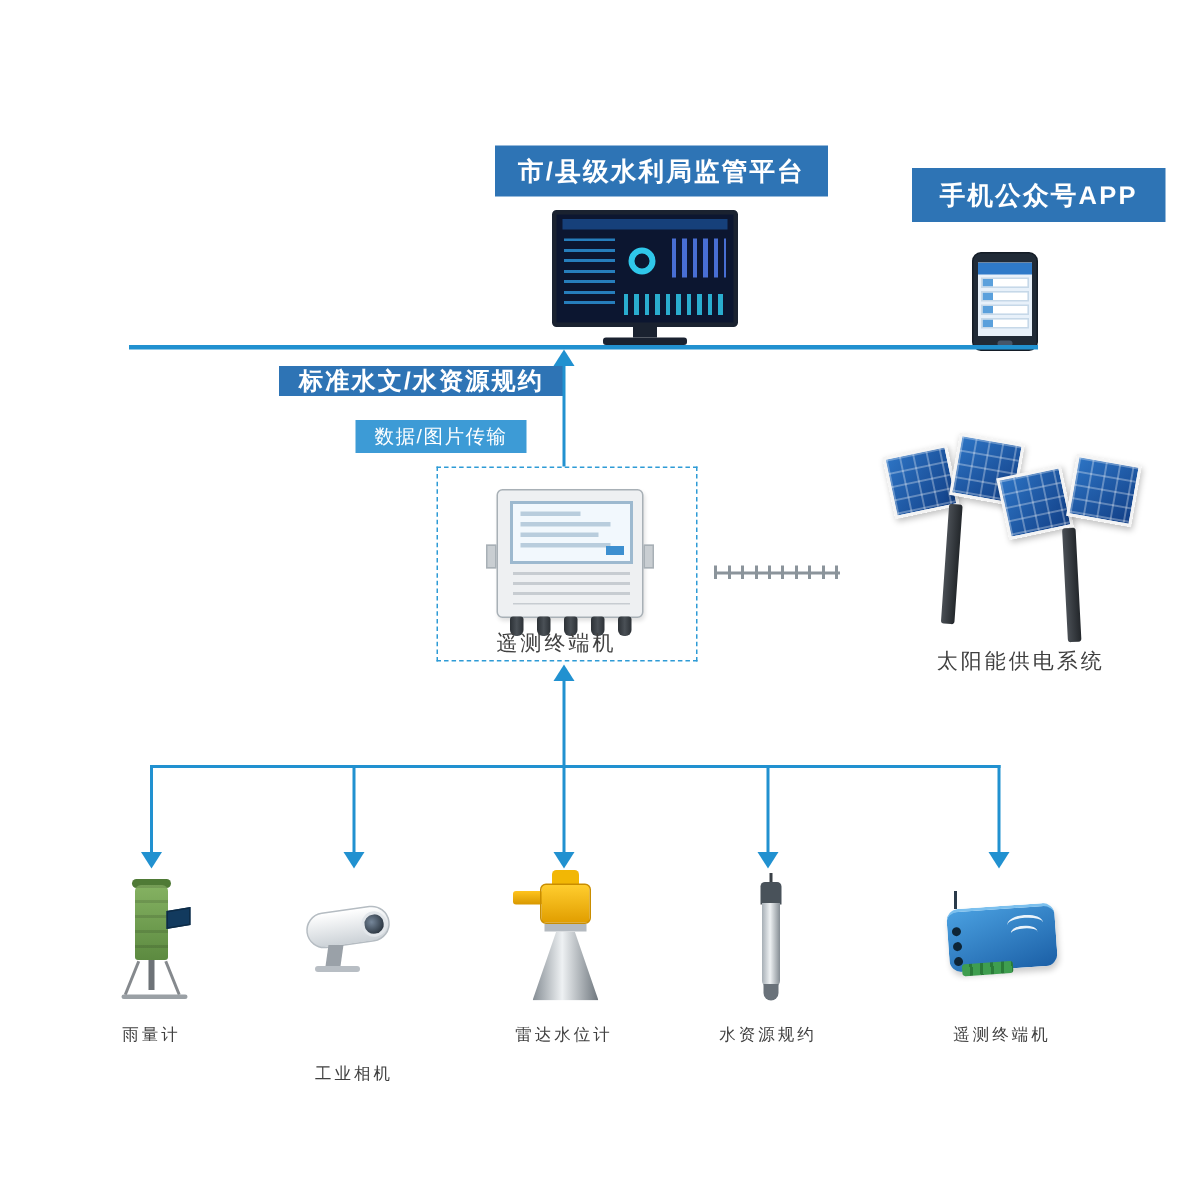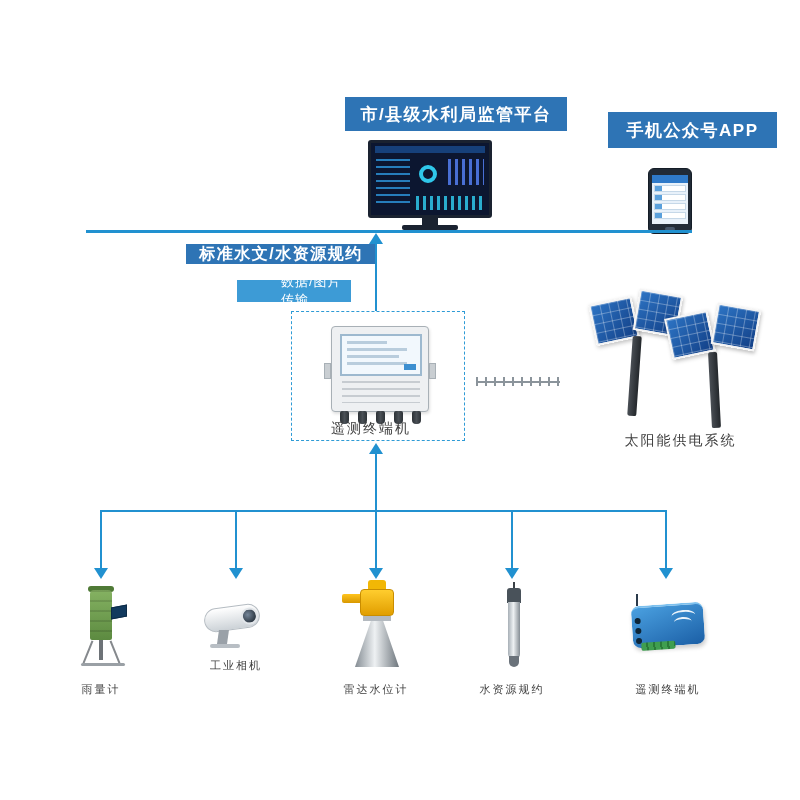--- a/index.html
+++ b/index.html
@@ -3,22 +3,22 @@
 <meta charset="utf-8">
 <style>
   * { margin:0; padding:0; box-sizing:border-box; }
   body { font-family:"Liberation Sans","DejaVu Sans",sans-serif; background:#fff; }
   #canvas { position:relative; width:800px; height:800px; background:#ffffff; overflow:hidden; margin:0 auto; }
   .abs { position:absolute; }
 
   
   .bluebox { position:absolute; background:#2e74b5; color:#fff; display:flex; align-items:center; justify-content:center;
              font-weight:600; letter-spacing:1.5px; }
-  .badge { position:absolute; background:#3d9bd6; color:#fff; display:flex; align-items:center; justify-content:flex-start;
-           font-size:13px; letter-spacing:1px;padding-left:44px; }
+  .badge { position:absolute; background:#3d9bd6; color:#fff; display:flex; align-items:center; justify-content:center;
+           font-size:13px; letter-spacing:1px; }
 
   
   .hline, .vline { position:absolute; background:#2191d0; }
   .arr { position:absolute; width:0; height:0; }
   .arr.up   { border-left:7px solid transparent; border-right:7px solid transparent; border-bottom:11px solid #2191d0; }
   .arr.down { border-left:7px solid transparent; border-right:7px solid transparent; border-top:11px solid #2191d0; }
 
   .dashed { position:absolute; border:1.5px dashed #2e9bd6; background:transparent; }
 
   .lbl { position:absolute; color:#404040; font-size:11px; text-align:center; letter-spacing:2px; }
@@ -120,21 +120,21 @@
   .bb-wave { position:absolute; border:0; border-top:2px solid rgba(255,255,255,.9); border-radius:50%; }
   .bb-port { position:absolute; left:3px; width:6px; height:6px; border-radius:50%; background:#0e2536; }
   .bb-term { position:absolute; left:8px; bottom:-3px; width:34px; height:8px; border-radius:2px;
              background:repeating-linear-gradient(90deg,#3f9e4f 0 5px,#2a7a38 5px 7px); }
 </style>
 </head>
 <body>
 
 <div id="canvas">
 
-  <div class="bluebox" style="left:345px; top:97px; width:222px; height:34px; font-size:17px;">
+  <div class="bluebox" style="left:330px; top:97px; width:222px; height:34px; font-size:17px;">
     <span>市/县级水利局监管平台</span>
   </div>
   <div class="bluebox" style="left:608px; top:112px; width:169px; height:36px; font-size:17px;">
     <span>手机公众号APP</span>
   </div>
 
   <div class="abs mon">
     <div class="mon-screen">
       <div class="dash-hd"></div>
       <div class="dash-left"></div>
@@ -236,21 +236,21 @@
   </div>
   <div class="lbl" style="left:61px; top:682px; width:80px;">雨量计</div>
 
   <div class="abs cam">
     <div class="cam-body">
       <div class="cam-lens"></div>
     </div>
     <div class="cam-mount"></div>
     <div class="cam-base"></div>
   </div>
-  <div class="lbl" style="left:196px; top:658px; width:80px;">工业相机</div>
+  <div class="lbl" style="left:196px; top:708px; width:80px;">工业相机</div>
 
   <div class="abs radar">
     <div class="rd-top"></div>
     <div class="rd-arm"></div>
     <div class="rd-body"></div>
     <div class="rd-flange"></div>
     <div class="rd-cone"></div>
   </div>
   <div class="lbl" style="left:335px; top:682px; width:82px;">雷达水位计</div>
 

